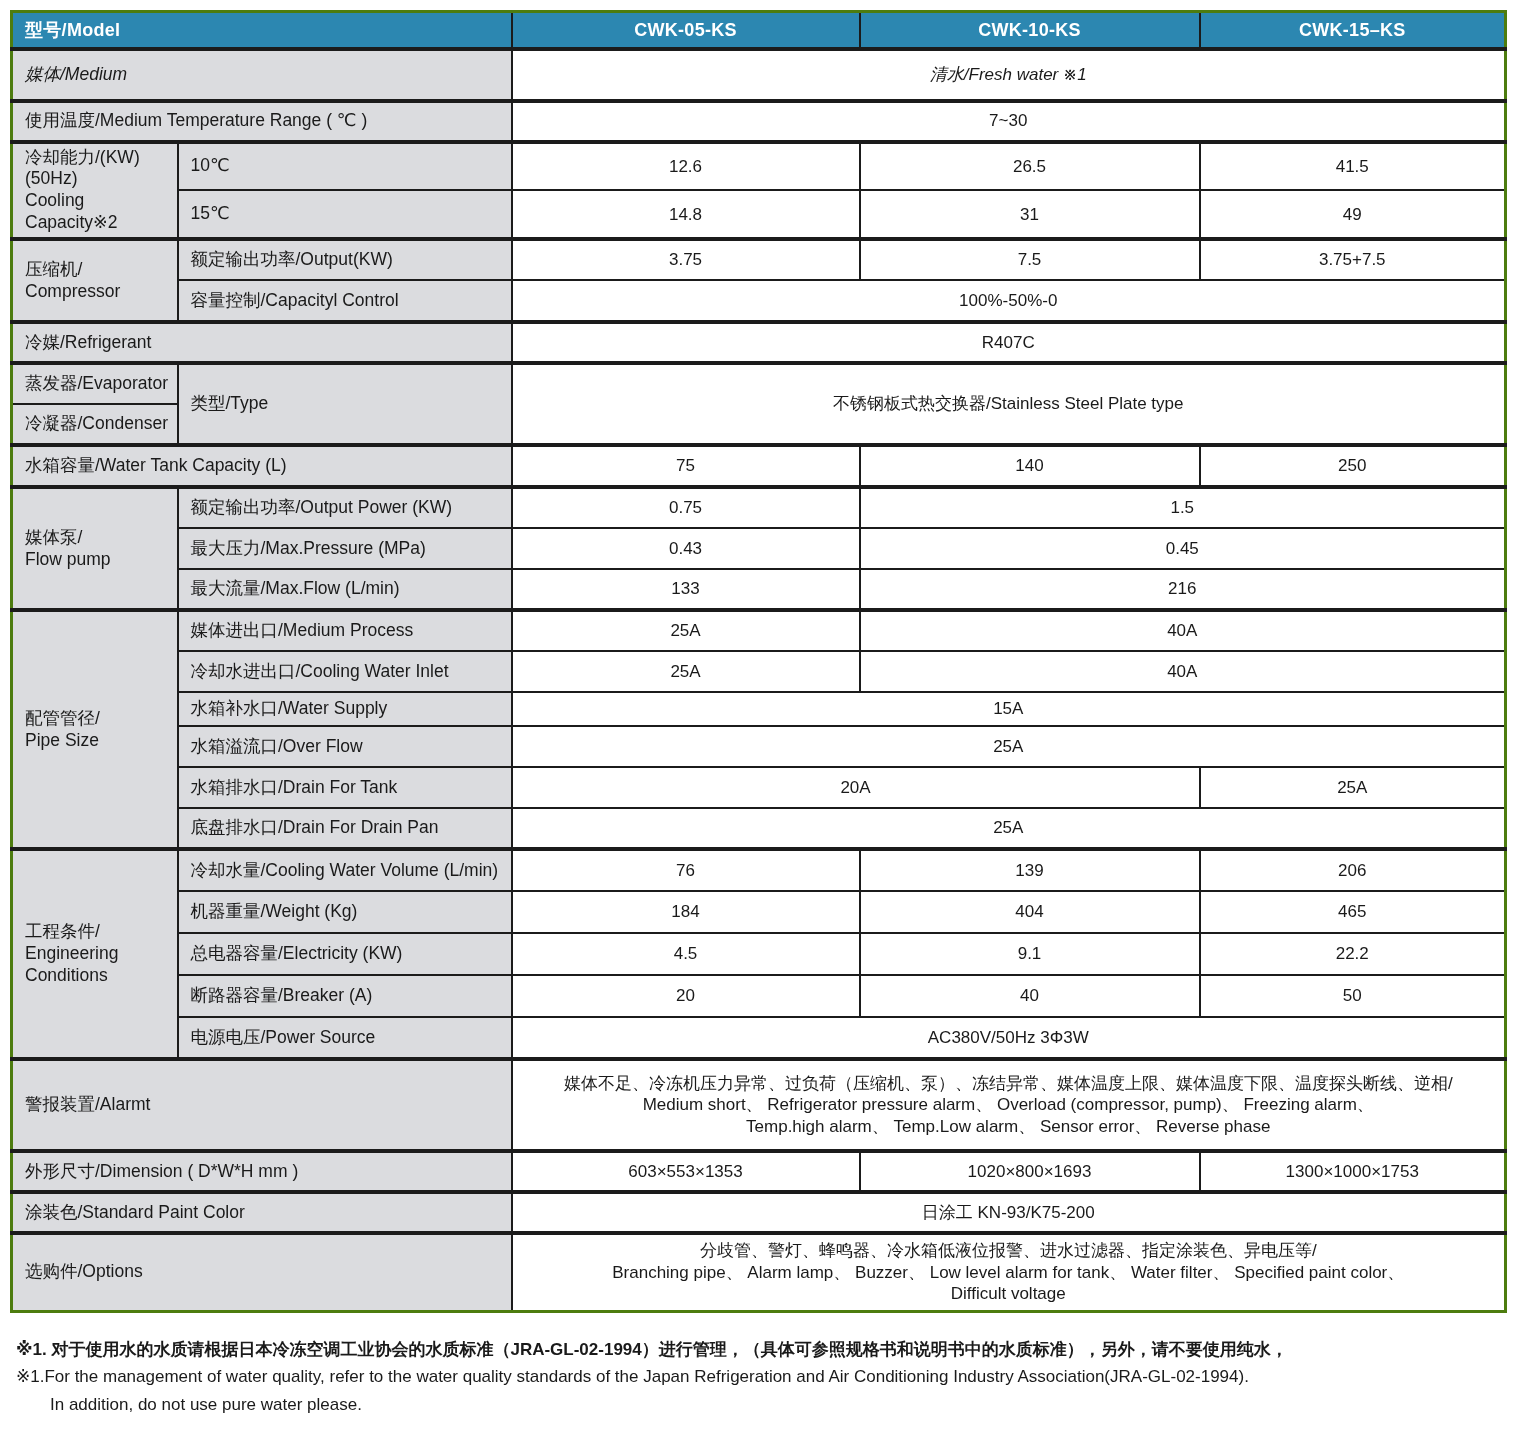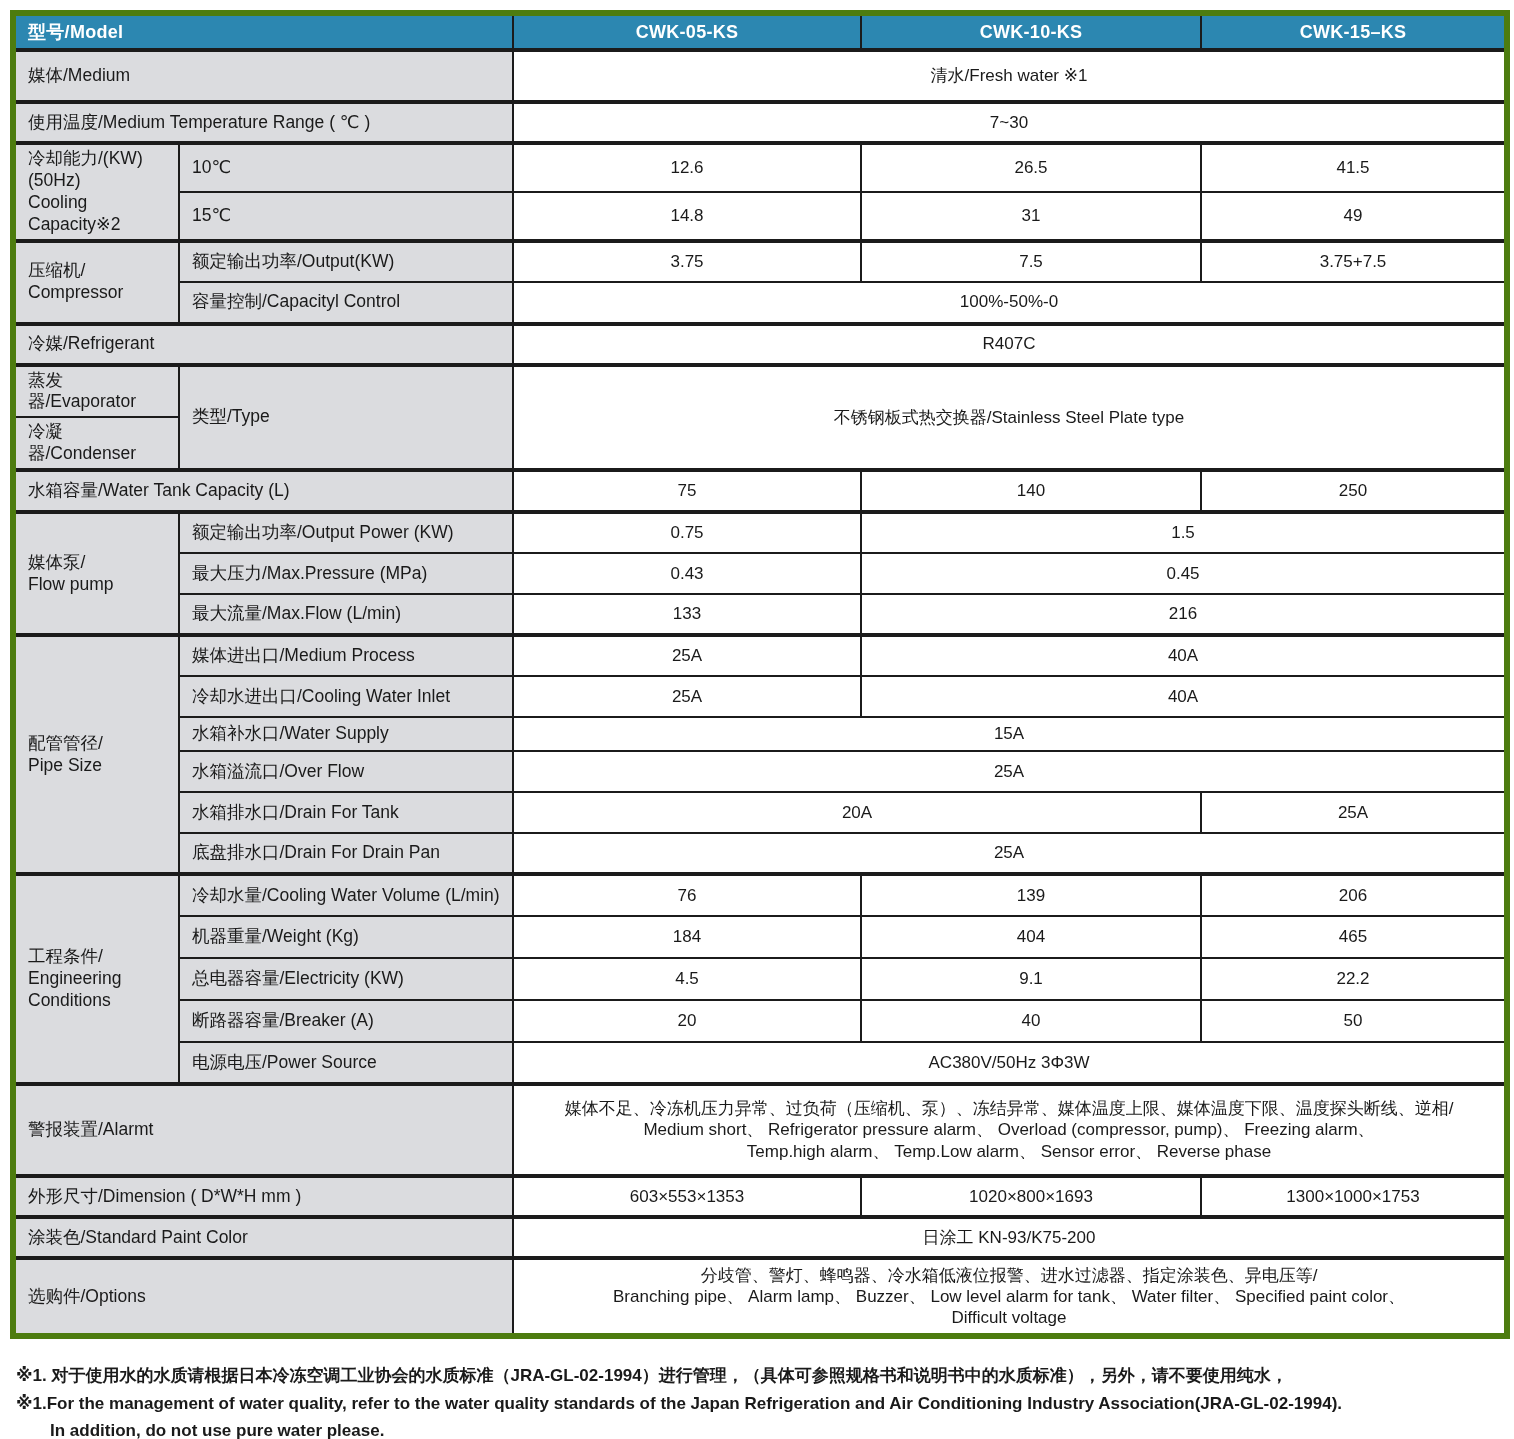--- a/index.html
+++ b/index.html
@@ -7,21 +7,21 @@
     width:1514px;height:1439px;
     font-family:"Liberation Sans","DejaVu Sans",sans-serif;
     color:#1a1a1a;
   }
   .page{padding:10px 10px 0 10px;}
 
   table.spec{
     border-collapse:collapse;
     table-layout:fixed;
     width:1494px;
-    border:6px solid #4d7c0f;
+    border:3px solid #4d7c0f;
   }
   td{
     border:2px solid #1b1b1b;
     font-size:17px;
     line-height:1.25;
     padding:3px 8px;
     vertical-align:middle;
     overflow:hidden;
     white-space:pre-line;
   }
@@ -49,21 +49,21 @@
   td.left{text-align:left;padding-left:12px;}
 
   .footnotes{
     margin-top:24px;
     padding-left:6px;
     font-size:17px;
     line-height:1.5;
   }
   .footnotes p{margin:2px 0;}
   .footnotes .cn{font-weight:600;}
-  .footnotes .en{font-weight:700;}
+  .footnotes .en{font-weight:400;}
   .footnotes .indent{padding-left:34px;}
 </style>
 </head>
 <body>
 
 <div class="page">
   <table class="spec">
     <colgroup>
         <col style="width: 166px;">
         <col style="width: 334px;">
@@ -71,21 +71,21 @@
         <col style="width: 340px;">
         <col style="width: 306px;">
       </colgroup>
     <tbody>
         <tr style="height: 37px;">
           <td class="h left" colspan="2">型号/Model</td>
           <td class="h">CWK-05-KS</td>
           <td class="h">CWK-10-KS</td>
           <td class="h">CWK-15–KS</td>
         </tr>
-        <tr class="gt" style="height: 52px;">
+        <tr class="gt" style="height: 52px; font-style: italic;">
           <td class="l" colspan="2">媒体/Medium</td>
           <td class="v" colspan="3">清水/Fresh water ※1</td>
         </tr>
         <tr class="gt" style="height: 41px;">
           <td class="l" colspan="2">使用温度/Medium Temperature Range ( ℃ )</td>
           <td class="v" colspan="3">7~30</td>
         </tr>
         <tr class="gt" style="height: 40px;">
           <td class="l" rowspan="2">冷却能力/(KW)(50Hz)
 Cooling Capacity※2</td>

